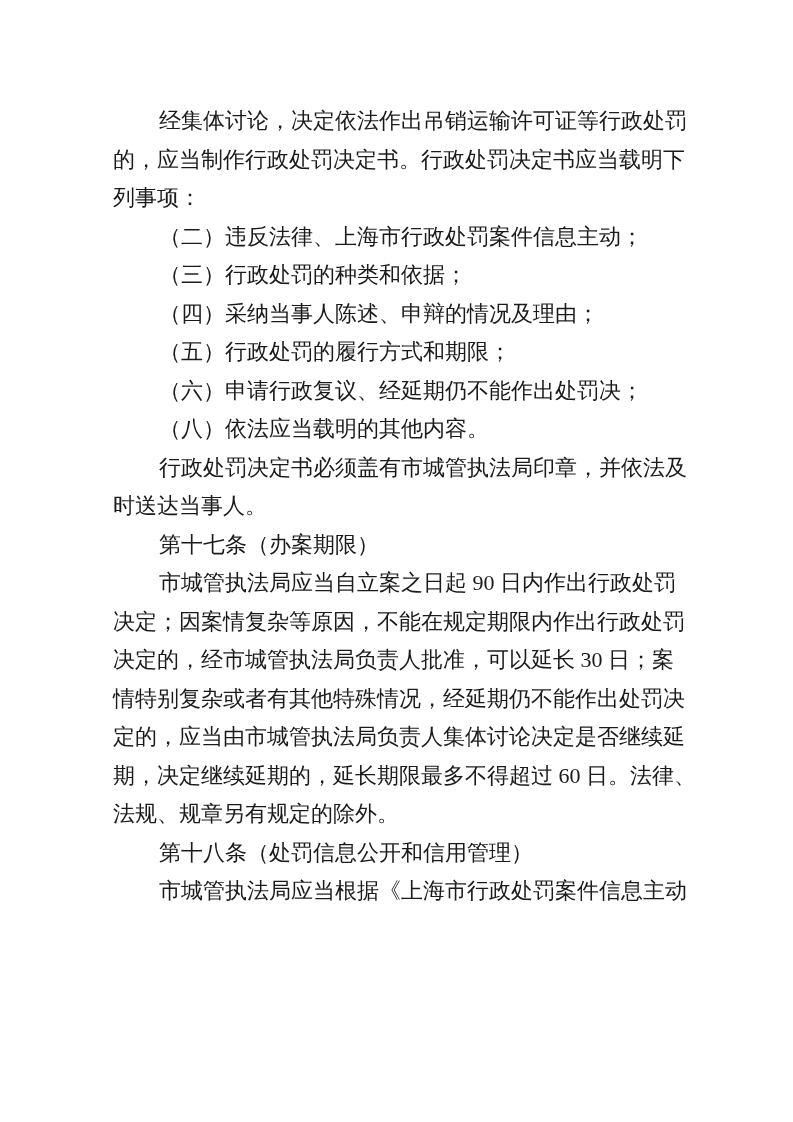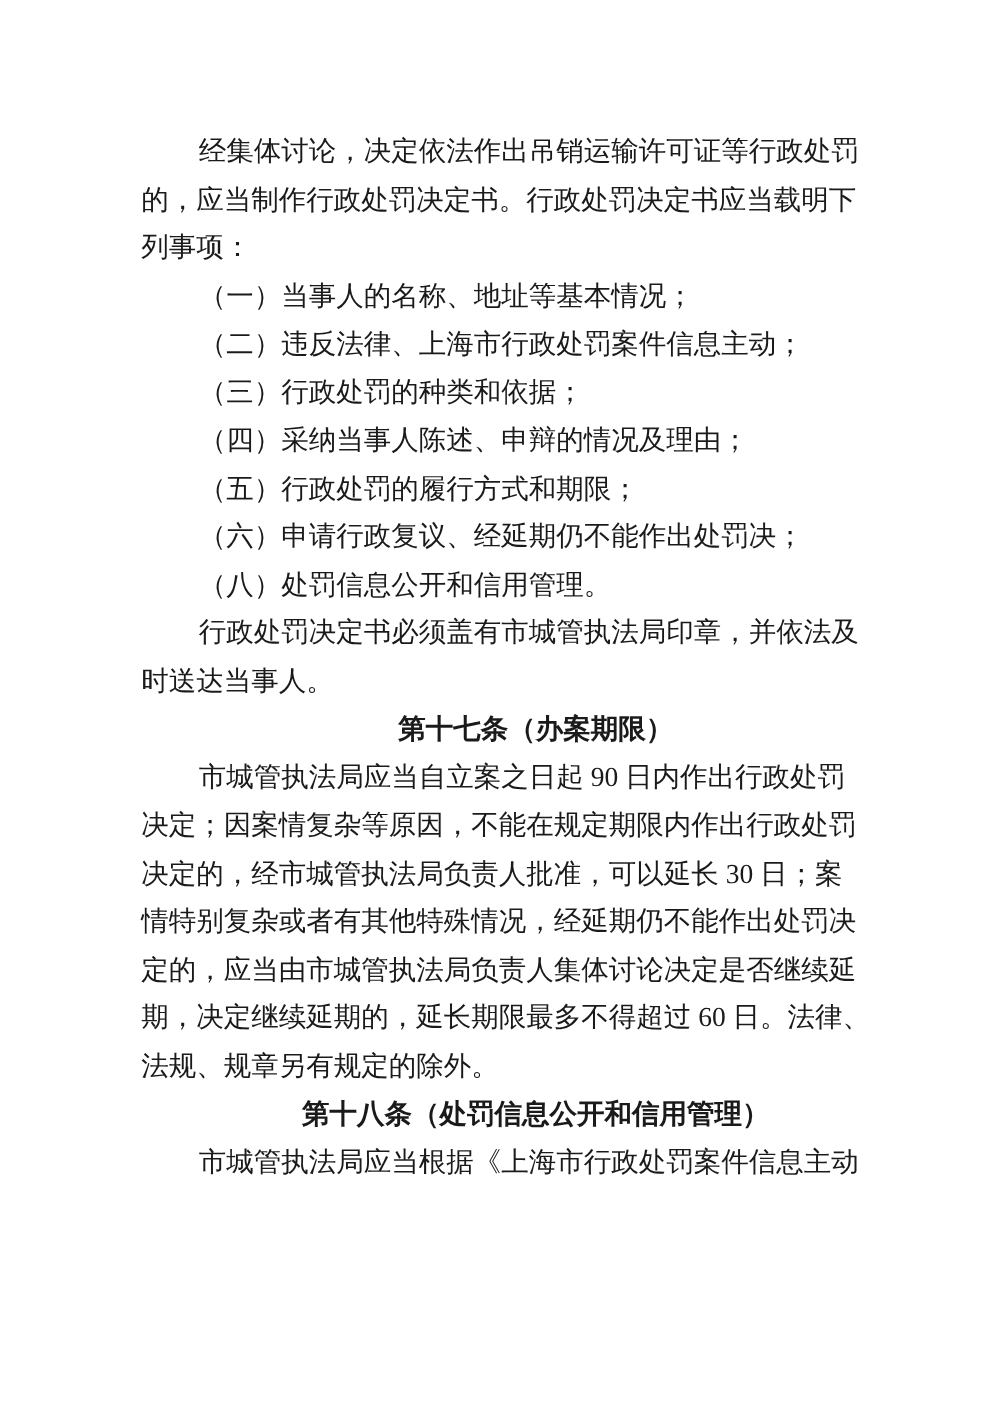--- a/index.html
+++ b/index.html
@@ -24,48 +24,46 @@
   .para {
     white-space: pre;            
     font-size: 22px;
     line-height: 38.5px;
     text-indent: 46px;           
     color: #1a1a1a;
     font-family: "Liberation Serif", "DejaVu Serif", serif;
   }
   .para.heading {
     font-family: "Liberation Sans", "DejaVu Sans", sans-serif;
-    font-weight: bold;
-    text-align: center;
+    font-weight: normal;
   }
   .footer {
     position: absolute;
     top: 1030px;
     right: 123px;
     font-size: 19px;
     letter-spacing: 2px;
     font-family: "Liberation Serif", "DejaVu Serif", serif;
     color: #1a1a1a;
   }
 </style>
 </head>
 <body>
 
 <div class="page">
   <div class="content">
     <p class="para">经集体讨论，决定依法作出吊销运输许可证等行政处罚
 的，应当制作行政处罚决定书。行政处罚决定书应当载明下
 列事项：</p>
-    <p class="para">（一）当事人的名称、地址等基本情况；</p>
     <p class="para">（二）违反法律、上海市行政处罚案件信息主动；</p>
     <p class="para">（三）行政处罚的种类和依据；</p>
     <p class="para">（四）采纳当事人陈述、申辩的情况及理由；</p>
     <p class="para">（五）行政处罚的履行方式和期限；</p>
     <p class="para">（六）申请行政复议、经延期仍不能作出处罚决；</p>
-    <p class="para">（八）处罚信息公开和信用管理。</p>
+    <p class="para">（八）依法应当载明的其他内容。</p>
     <p class="para">行政处罚决定书必须盖有市城管执法局印章，并依法及
 时送达当事人。</p>
     <p class="para heading">第十七条（办案期限）</p>
     <p class="para">市城管执法局应当自立案之日起 90 日内作出行政处罚
 决定；因案情复杂等原因，不能在规定期限内作出行政处罚
 决定的，经市城管执法局负责人批准，可以延长 30 日；案
 情特别复杂或者有其他特殊情况，经延期仍不能作出处罚决
 定的，应当由市城管执法局负责人集体讨论决定是否继续延
 期，决定继续延期的，延长期限最多不得超过 60 日。法律、
 法规、规章另有规定的除外。</p>

